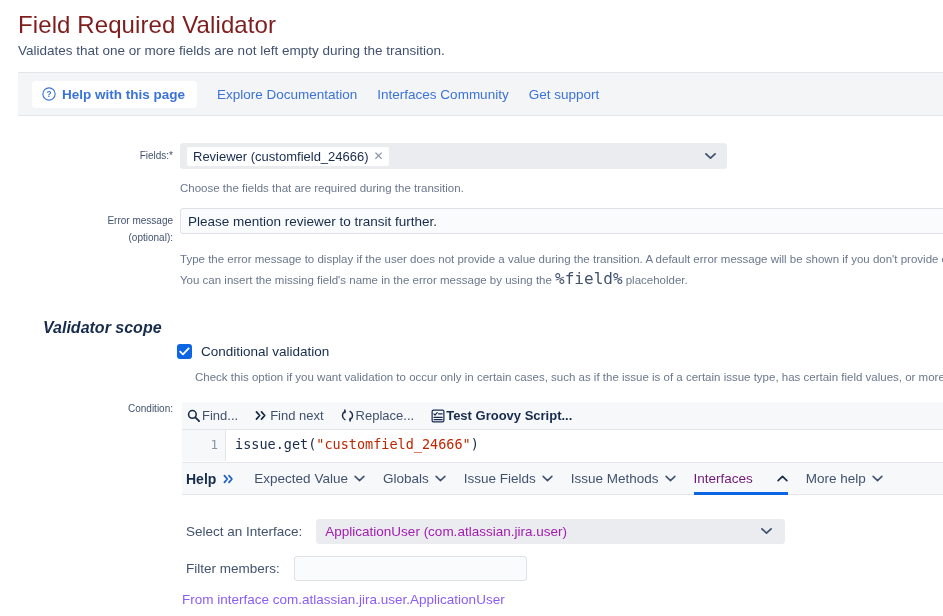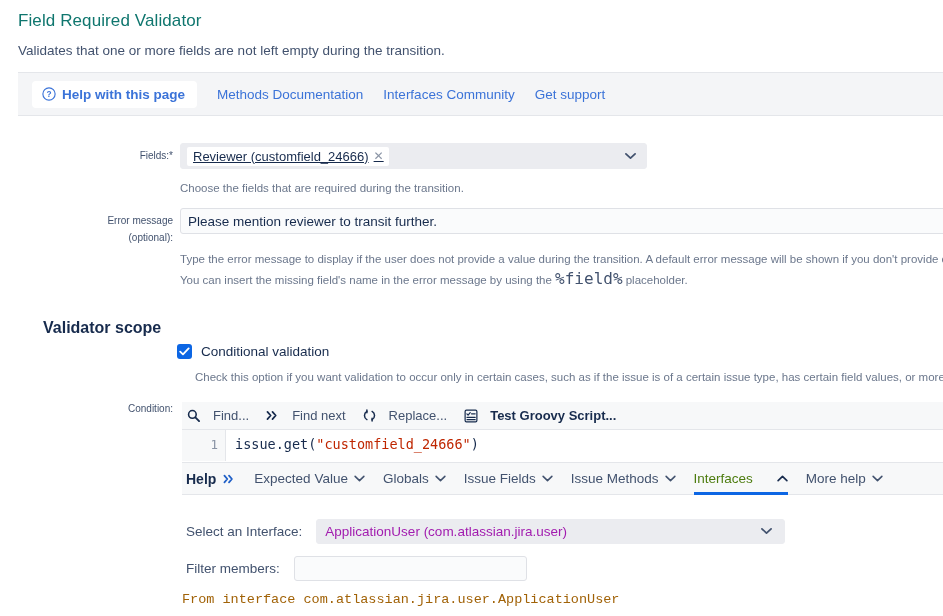--- a/index.html
+++ b/index.html
@@ -22,23 +22,23 @@
     width: 943px;
     height: 616px;
     overflow: hidden;
   }
 
   
   .page-title {
     position: absolute;
     left: 18px;
     top: 11px;
-    font-size: 17px;
+    font-size: 24px;
     font-weight: 400;
-    color: #0f766e;
+    color: #7f1d1d;
     letter-spacing: 0.1px;
   }
   .page-subtitle {
     position: absolute;
     left: 18px;
     top: 43px;
     font-size: 13.5px;
     color: #42526e;
   }
 
@@ -102,31 +102,30 @@
     font-family: "DejaVu Sans Mono", "Liberation Mono", monospace;
     font-size: 16px;
     color: #42526e;
   }
 
   
   .multiselect {
     position: absolute;
     left: 180px;
     top: 143px;
-    width: 467px;
+    width: 547px;
     height: 26px;
     background: #ebecf0;
     border: 1px solid #ebecf0;
     border-radius: 3px;
     box-sizing: border-box;
     display: flex;
     align-items: center;
     padding: 0 6px;
     cursor: pointer;
-    text-decoration: underline;
   }
   .chip {
     display: inline-flex;
     align-items: center;
     gap: 5px;
     background: #ffffff;
     border-radius: 2px;
     padding: 2px 5px 2px 6px;
     font-size: 13px;
     color: #172b4d;
@@ -166,20 +165,21 @@
   }
 
   
   .section-title {
     position: absolute;
     left: 43px;
     top: 319px;
     font-size: 16px;
     font-weight: bold;
     color: #172b4d;
+    font-style: italic;
   }
   .checkbox-row {
     position: absolute;
     left: 177px;
     top: 344px;
     display: flex;
     align-items: center;
     gap: 9px;
     cursor: pointer;
   }
@@ -216,21 +216,21 @@
     border-bottom: 1px solid #e4e6ea;
     display: flex;
     align-items: center;
     gap: 16px;
     padding-left: 4px;
     box-sizing: border-box;
   }
   .tb-item {
     display: inline-flex;
     align-items: center;
-    gap: 12px;
+    gap: 1px;
     font-size: 13px;
     color: #42526e;
     cursor: pointer;
     white-space: nowrap;
   }
   .tb-item.strong { font-weight: bold; color: #172b4d; }
   .tb-icon {
     display: inline-flex;
     align-items: center;
     justify-content: center;
@@ -300,21 +300,21 @@
     position: relative;
     font-size: 13.5px;
     color: #42526e;
     display: inline-flex;
     align-items: center;
     gap: 6px;
     cursor: pointer;
     height: 33px;
     white-space: nowrap;
   }
-  .help-tab.active { color: #4d7c0f; gap: 24px; }
+  .help-tab.active { color: #701a75; gap: 24px; }
   .help-tab.active::after {
     content: "";
     position: absolute;
     left: 0; right: 0; bottom: 0;
     height: 3px;
     background: #0c66e4;
   }
   .caret { font-size: 10px; line-height: 1; color: #42526e; }
 
   
@@ -353,43 +353,42 @@
     font-size: 13.5px;
     color: #172b4d;
     padding: 0 7px;
     outline: none;
   }
   .from-iface {
     position: absolute;
     left: 182px;
     top: 592px;
     font-size: 13.5px;
-    color: #a16207;
-    font-family: Liberation Mono, monospace;
+    color: #8b5cf6;
   }
 </style>
 </head>
 <body>
 
 <div class="page">
 
   <div class="page-title">Field Required Validator</div>
   <div class="page-subtitle">Validates that one or more fields are not left empty during the transition.</div>
 
   <div class="help-bar">
     <div class="help-pill">
       <span class="q-icon">
         <svg width="14" height="14" viewBox="0 0 16 16">
           <circle cx="8" cy="8" r="7" fill="none" stroke="#3b73d8" stroke-width="1.3"></circle>
           <text x="8" y="11.6" text-anchor="middle" font-size="9.5" font-family="Liberation Sans, sans-serif" fill="#3b73d8">?</text>
         </svg>
       </span>
       <span>Help with this page</span>
     </div>
-    <a class="help-link">Methods Documentation</a>
+    <a class="help-link">Explore Documentation</a>
     <a class="help-link">Interfaces Community</a>
     <a class="help-link">Get support</a>
   </div>
 
   <div class="form-label" style="left:60px; top:147px; width:113px;">Fields:*</div>
 
   <div class="multiselect">
     <span class="chip">
       <span>Reviewer (customfield_24666)</span>
       <span class="chip-x">✕</span>

